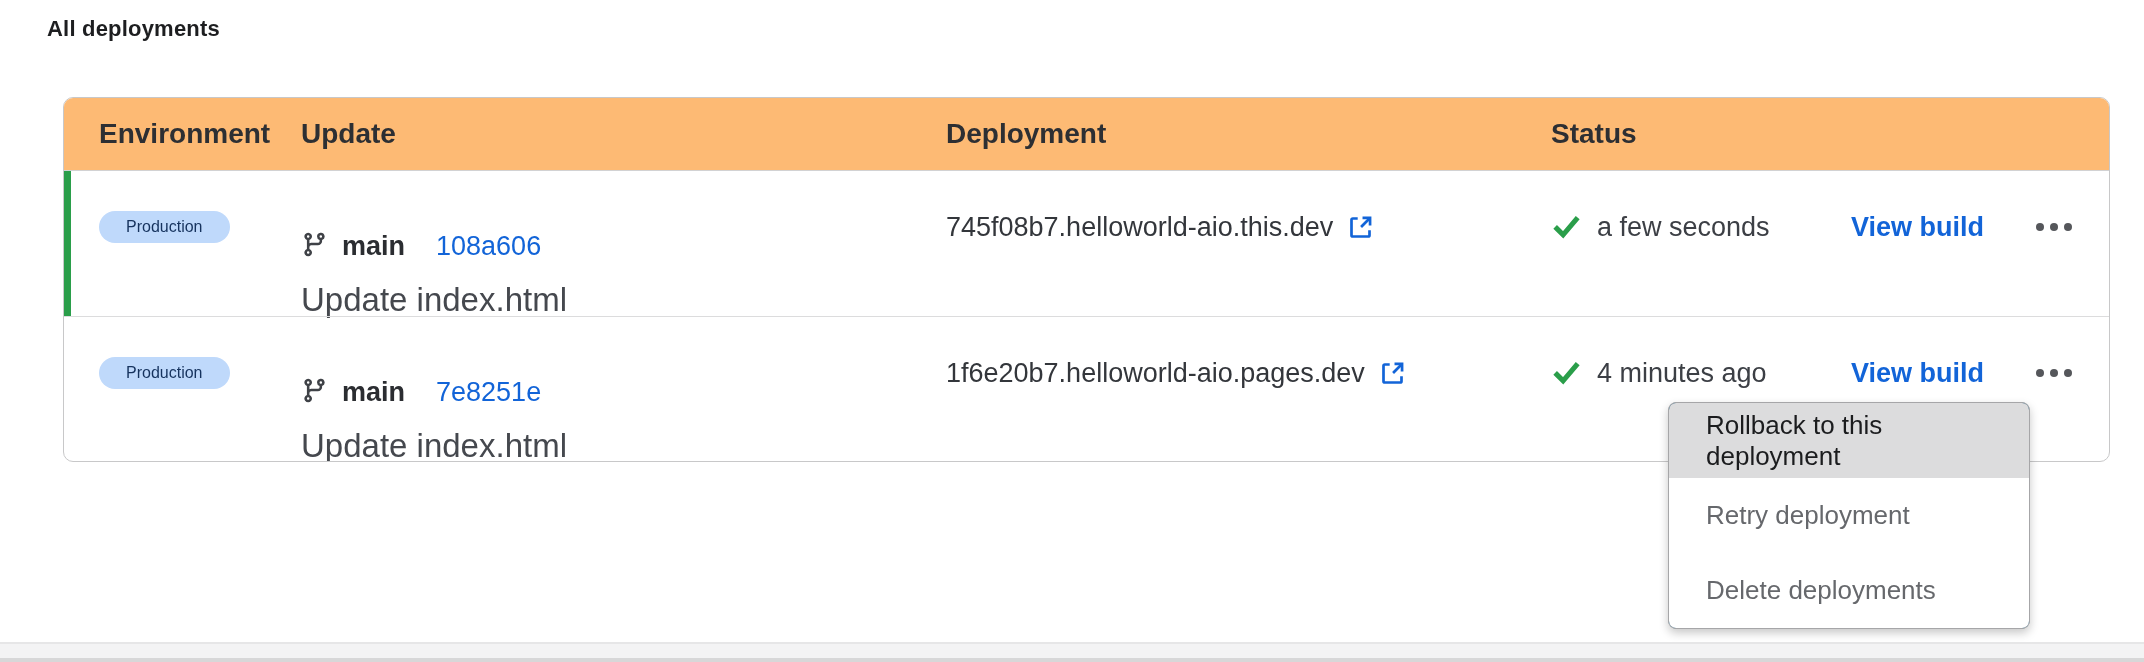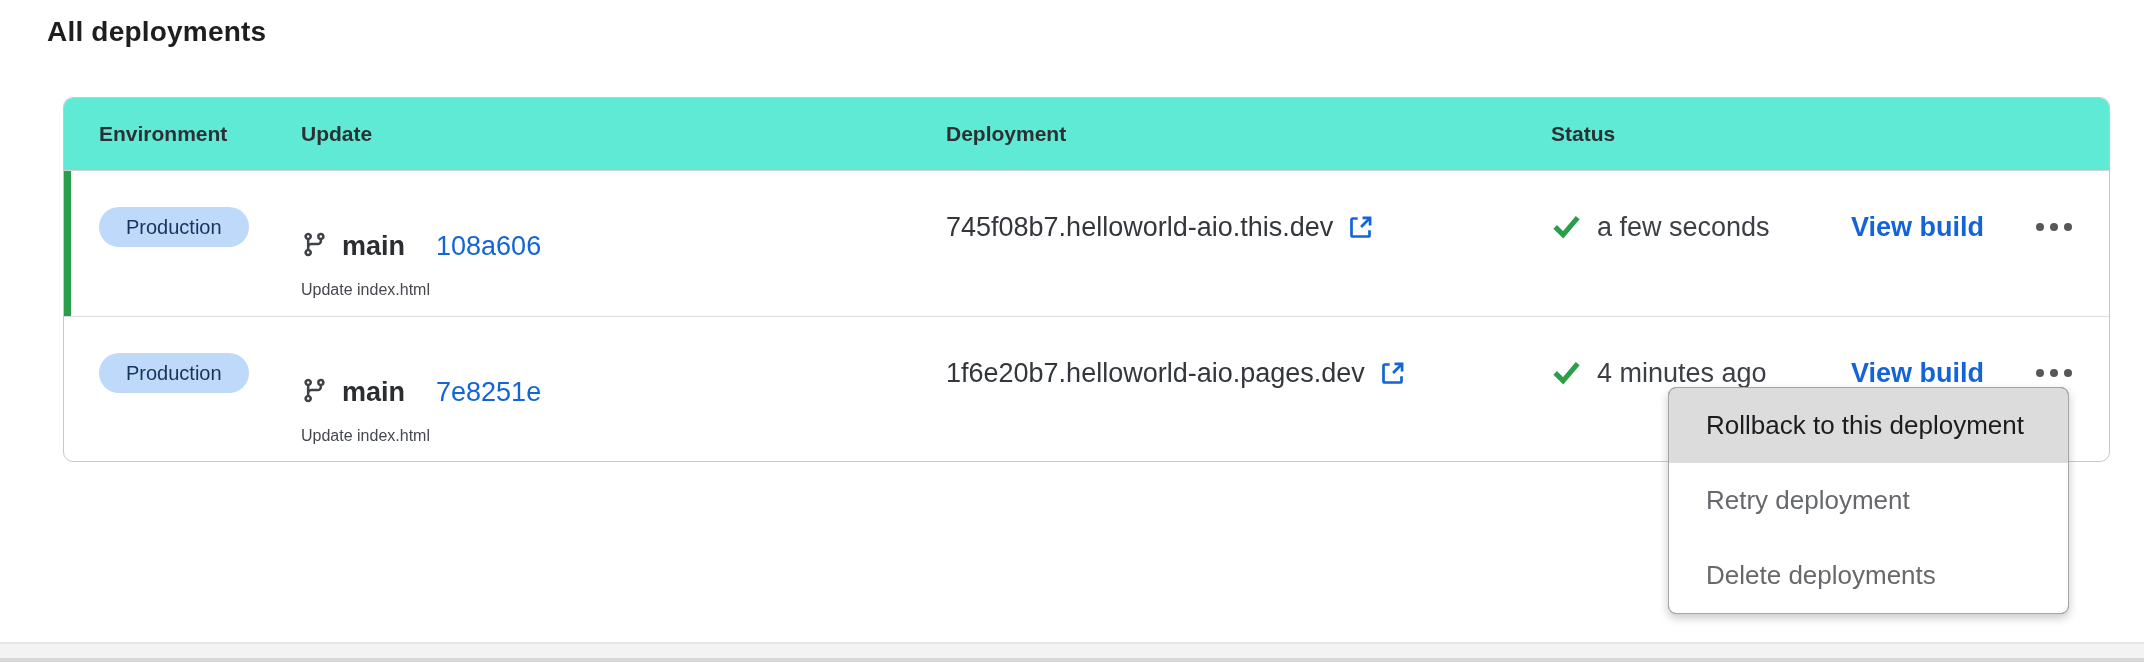--- a/index.html
+++ b/index.html
@@ -4,77 +4,77 @@
 <style>
   html,body{margin:0;padding:0;}
   body{
     width:2144px;height:662px;position:relative;overflow:hidden;
     background:#ffffff;
     font-family:"Liberation Sans","DejaVu Sans",sans-serif;
     -webkit-font-smoothing:antialiased;
   }
   .page-title{
     position:absolute;left:47px;top:16px;
-    font-size:28px;font-weight:600;color:#1d1e20;letter-spacing:.2px;
+    font-size:22px;font-weight:600;color:#1d1e20;letter-spacing:.2px;
   }
   
   .deploy-table{
     position:absolute;left:63px;top:97px;width:2047px;
     border:1.5px solid #c8c8c9;border-radius:10px;
     background:#ffffff;overflow:hidden;box-sizing:border-box;
   }
   .t-header{
     display:grid;grid-template-columns:237px 645px 605px 1fr;
-    height:72px;align-items:center;background:#5eead4;
+    height:72px;align-items:center;background:#fdba74;
     border-bottom:1.5px solid #d2d2d3;
-    font-size:21px;font-weight:600;color:#2d2f33;
+    font-size:28px;font-weight:600;color:#2d2f33;
   }
   .t-header .hcell:first-child{padding-left:35px;}
   .t-row{
     position:relative;
     display:grid;grid-template-columns:237px 645px 605px 1fr;
     height:145px;box-sizing:border-box;
     padding-top:36px;align-items:start;
     font-size:27px;color:#33363b;
   }
   .t-row + .t-row{border-top:1.5px solid #dcdcdd;}
   .t-row.current::before{
     content:"";position:absolute;left:0;top:0;bottom:0;width:7px;
     background:#2a9e4a;
   }
   .cell{display:flex;align-items:center;min-height:40px;}
   .cell-env{padding-left:35px;}
   .badge{
     display:inline-flex;align-items:center;justify-content:center;
-    height:40px;padding:0 27px;border-radius:20px;
-    background:#bfd9fb;color:#16335e;font-size:20px;
+    height:32px;padding:0 27px;border-radius:20px;
+    background:#bfd9fb;color:#16335e;font-size:16px;
   }
   .cell-source{display:block;}
   .src-line1{display:flex;align-items:flex-start;min-height:40px;margin-top:24px;}
   .branch-icon{width:27px;height:27px;flex:none;}
   .branch-name{font-weight:700;color:#2b2d31;margin-left:14px;}
   .commit-link{color:#1264d8;margin-left:31px;text-decoration:none;cursor:pointer;}
-  .src-line2{margin-top:9px;font-size:16px;color:#45484e;line-height:1.2;}
+  .src-line2{margin-top:9px;font-size:33px;color:#45484e;line-height:1.2;}
   .cell-deploy .url-text{color:#33363b;}
   .ext-link{margin-left:14px;display:inline-flex;cursor:pointer;}
   .ext-link svg{width:27px;height:27px;}
   .cell-status{display:flex;align-items:center;padding-right:33px;}
   .status-group{display:flex;align-items:center;width:300px;flex:none;}
   .check-icon{width:31px;height:27px;flex:none;}
   .status-text{margin-left:15px;color:#3c3f45;}
   .view-build{color:#1264d8;text-decoration:none;cursor:pointer;font-weight:bold;}
   .spacer{flex:1;}
   .ellipsis-btn{
     display:flex;align-items:center;gap:6px;cursor:pointer;
     padding:10px 4px;border:none;background:none;
   }
   .dot{width:8px;height:8px;border-radius:50%;background:#55575b;}
   
   .context-menu{
-    position:absolute;left:1668px;top:387px;width:401px;
+    position:absolute;left:1668px;top:402px;width:362px;
     background:#0c4a6e;border:1.5px solid #a6a6a8;border-radius:8px;
     box-shadow:0 4px 10px rgba(0,0,0,.22);
     overflow:hidden;z-index:10;box-sizing:border-box;
   }
   .menu-item{
     height:75px;display:flex;align-items:center;padding:0 37px;
     font-size:26px;color:#66686c;cursor:pointer;background:#ffffff;
   }
   .menu-item.highlighted{background:#dcdcdd;color:#1b1c1e;}
   

